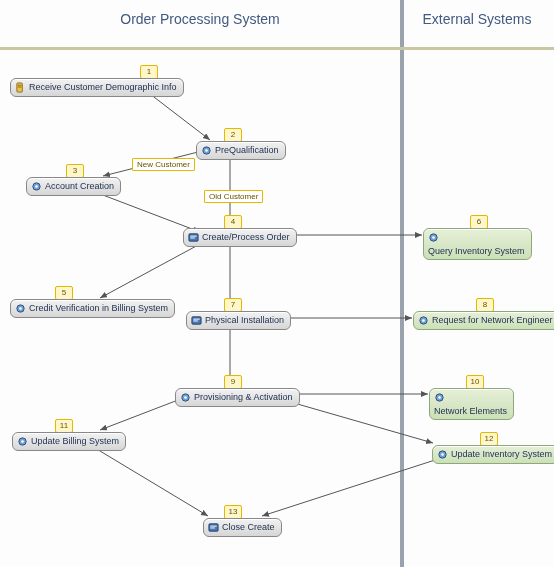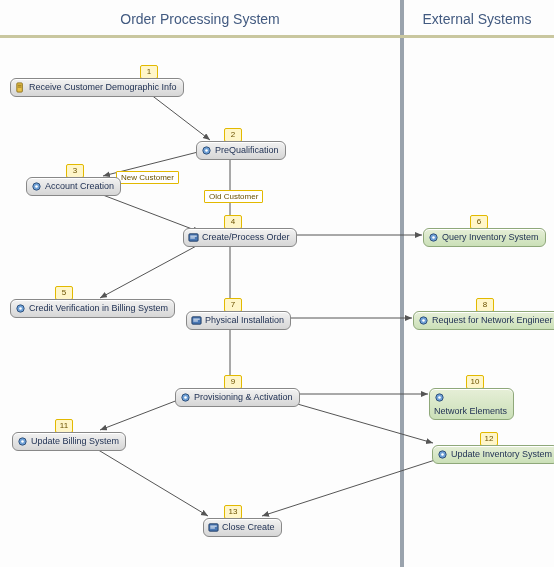--- a/index.html
+++ b/index.html
@@ -6,21 +6,21 @@
     margin: 0; padding: 0;
     width: 554px; height: 567px;
     font-family: Arial, Helvetica, sans-serif;
     font-size: 9px;
     background: #fdfdfd;
     position: relative;
     overflow: hidden;
   }
   .lane-header {
     position: absolute;
-    top: 0; height: 38px;
+    top: 0; height: 50px;
     border-bottom: 3px solid #c9c79f;
     text-align: center;
     color: #425a80;
     font-size: 14px;
     line-height: 38px;
     font-weight: 500;
     box-sizing: border-box;
   }
   .lane-left {
     left: 0; width: 400px;
@@ -122,21 +122,21 @@
     <path d="M178,400 L100,430"></path>
 
     <path d="M287,401 L433,443"></path>
 
     <path d="M95,448 L208,516"></path>
 
     <path d="M435,460 L262,516"></path>
   </g>
 </svg>
 
-<div class="tag" style="left:116px; top:158px;margin-top:13px;">New Customer</div>
+<div class="tag" style="left:132px; top:158px;">New Customer</div>
 <div class="tag" style="left:204px; top:190px;">Old Customer</div>
 
 <div class="badge" style="left:140px; top:65px;">1</div>
 <div class="node" style="left:10px; top:78px;">
   <span class="ico">
     <svg viewBox="0 0 12 12">
         <rect x="2" y="1" width="6" height="10" rx="1" fill="#e9c24a" stroke="#8a6d1a"></rect>
         <rect x="3" y="3" width="4" height="1" fill="#8a6d1a"></rect>
         <rect x="3" y="5" width="4" height="1" fill="#8a6d1a"></rect>
       </svg>
@@ -183,21 +183,21 @@
   <span class="ico">
     <svg viewBox="0 0 12 12">
         <circle cx="6" cy="6" r="4" fill="#6ea0d6" stroke="#2a4a75"></circle>
         <circle cx="6" cy="6" r="1.4" fill="#fff"></circle>
       </svg>
   </span>
   <span>Credit Verification in Billing System</span>
 </div>
 
 <div class="badge" style="left:470px; top:215px;">6</div>
-<div class="node ext" style="left:423px; top:228px;">
+<div class="node ext" style="left:423px; top:228px;flex-direction:column;">
   <span class="ico">
     <svg viewBox="0 0 12 12">
         <circle cx="6" cy="6" r="4" fill="#6ea0d6" stroke="#2a4a75"></circle>
         <circle cx="6" cy="6" r="1.4" fill="#fff"></circle>
       </svg>
   </span>
   <span>Query Inventory System</span>
 </div>
 
 <div class="badge" style="left:224px; top:298px;">7</div>

